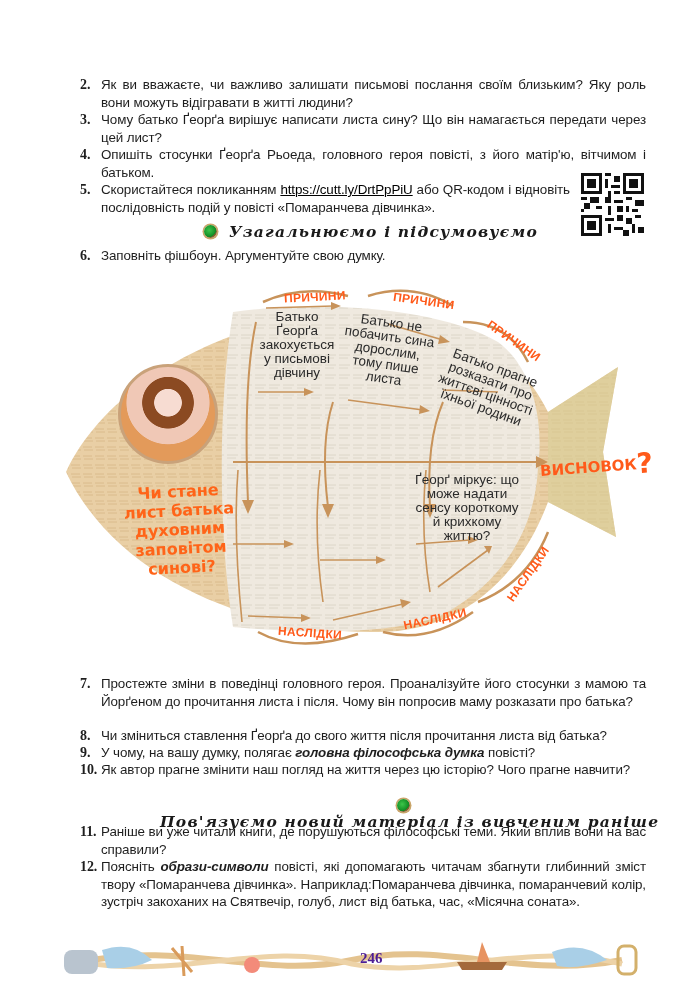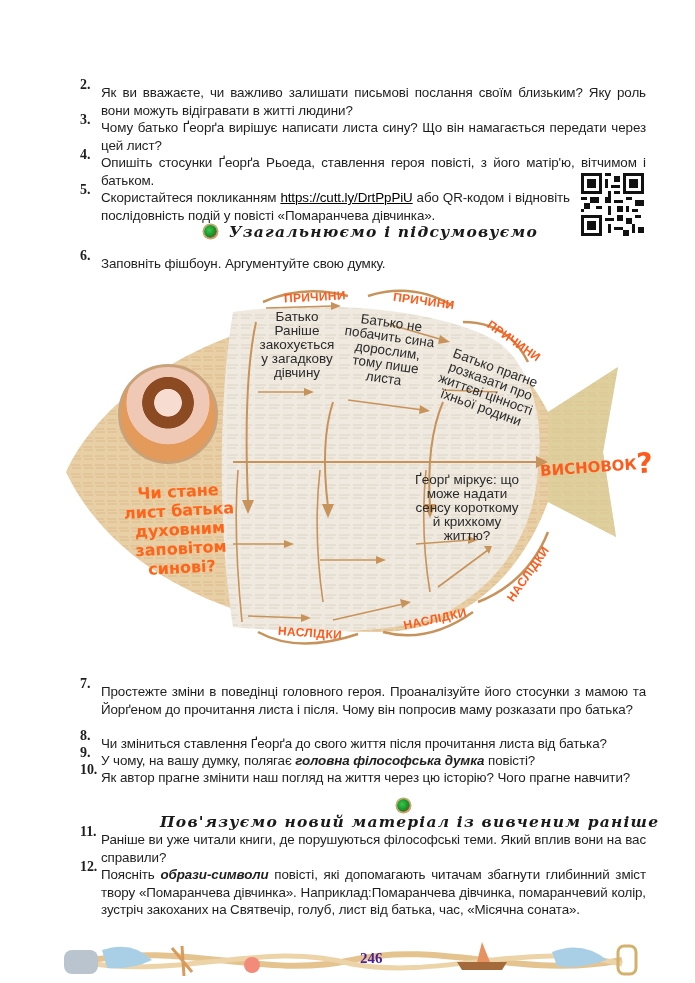--- a/index.html
+++ b/index.html
@@ -1,21 +1,21 @@
 <!DOCTYPE html>
 <html><head>
   <meta charset="utf-8">
   <style>
     * { box-sizing: border-box; margin: 0; padding: 0; }
     html, body { width: 695px; height: 983px; background: #ffffff; overflow: hidden; }
     body { position: relative; font-family: "Liberation Sans", sans-serif; color: #1e1e1e; }
 
     .q { position: absolute; left: 80px; width: 566px; font-size: 13.4px; line-height: 17.5px; letter-spacing: -0.1px; }
     .q .num { position: absolute; left: 0; top: 0; font-family: "Liberation Serif", serif; font-weight: bold; font-size: 14px; }
-    .q .txt { display: block; padding-left: 21px; text-align: justify; margin-top: 8px; }
+    .q .txt { display: block; padding-left: 21px; text-align: justify; }
     .q a { color: #000000; text-decoration: underline; }
     .q b { font-style: italic; font-weight: bold; }
 
     .section-head { position: absolute; font-family: "DejaVu Serif", serif; font-style: italic; font-weight: bold; font-size: 15.5px; letter-spacing: 1.2px; color: #1a1a1a; display: flex; align-items: center; }
     .dot { width: 13px; height: 13px; border-radius: 50%; background: radial-gradient(circle at 40% 40%, #3cc64a, #118a23 60%, #7a5a2a 62%, #b28b52 100%); margin-right: 12px; box-shadow: 0 0 0 1.5px #c9a569; }
 
     .qr { position: absolute; left: 581px; top: 173px; width: 63px; height: 63px; background: #fff; }
 
     
     .fish { position: absolute; left: 58px; top: 282px; width: 612px; height: 372px; }
@@ -38,21 +38,21 @@
   <span class="txt">Як ви вважаєте, чи важливо залишати письмові послання своїм близьким? Яку роль вони можуть відігравати в житті людини?</span>
 </div>
 
 <div class="q" style="top:111px;">
   <span class="num">3.</span>
   <span class="txt">Чому батько Ґеорґа вирішує написати листа сину? Що він намагається передати через цей лист?</span>
 </div>
 
 <div class="q" style="top:146px;">
   <span class="num">4.</span>
-  <span class="txt">Опишіть стосунки Ґеорґа Рьоеда, ставлення героя повісті, з його матір'ю, вітчимом і батьком.</span>
+  <span class="txt">Опишіть стосунки Ґеорґа Рьоеда, головного героя повісті, з його матір'ю, вітчимом і батьком.</span>
 </div>
 
 <div class="q" style="top:181px; width:490px;">
   <span class="num">5.</span>
   <span class="txt"><span>Скористайтеся покликанням </span><a href="#">https://cutt.ly/DrtPpPiU</a><span> або QR-кодом і відновіть послідовність подій у повісті «Помаранчева дівчинка».</span></span>
 </div>
 
 <div class="qr">
   <svg width="63" height="63" viewBox="0 0 21 21" shape-rendering="crispEdges">
     <rect width="21" height="21" fill="#fff"></rect>
@@ -182,21 +182,21 @@
   <div class="conclusion"><span>ВИСНОВОК</span><span class="qm">?</span></div>
 
   <div class="fb-label" style="left:226px; top:8px; transform:rotate(-3deg);">ПРИЧИНИ</div>
   <div class="fb-label" style="left:335px; top:12px; transform:rotate(8deg);">ПРИЧИНИ</div>
   <div class="fb-label" style="left:425px; top:52px; transform:rotate(35deg);">ПРИЧИНИ</div>
 
   <div class="fb-label" style="left:220px; top:344px; transform:rotate(4deg);">НАСЛІДКИ</div>
   <div class="fb-label" style="left:345px; top:330px; transform:rotate(-12deg);">НАСЛІДКИ</div>
   <div class="fb-label" style="left:438px; top:285px; transform:rotate(-55deg);">НАСЛІДКИ</div>
 
-  <div class="fb-text" style="left:198px; top:28px; width:82px;">Батько Раніше закохується у загадкову дівчину</div>
+  <div class="fb-text" style="left:198px; top:28px; width:82px;">Батько Ґеорґа закохується у письмові дівчину</div>
   <div class="fb-text" style="left:282px; top:34px; width:95px; transform:rotate(8deg);">Батько не побачить сина дорослим, тому пише листа</div>
   <div class="fb-text" style="left:380px; top:78px; width:100px; transform:rotate(20deg);">Батько прагне розказати про життєві цінності їхньої родини</div>
 
   <div class="fb-text" style="left:353px; top:191px; width:112px;">Ґеорґ міркує: що може надати сенсу короткому й крихкому життю?</div>
 </div>
 
 <div class="q" style="top:675px;">
   <span class="num">7.</span>
   <span class="txt">Простежте зміни в поведінці головного героя. Проаналізуйте його стосунки з мамою та Йорґеном до прочитання листа і після. Чому він попросив маму розказати про батька?</span>
 </div>

